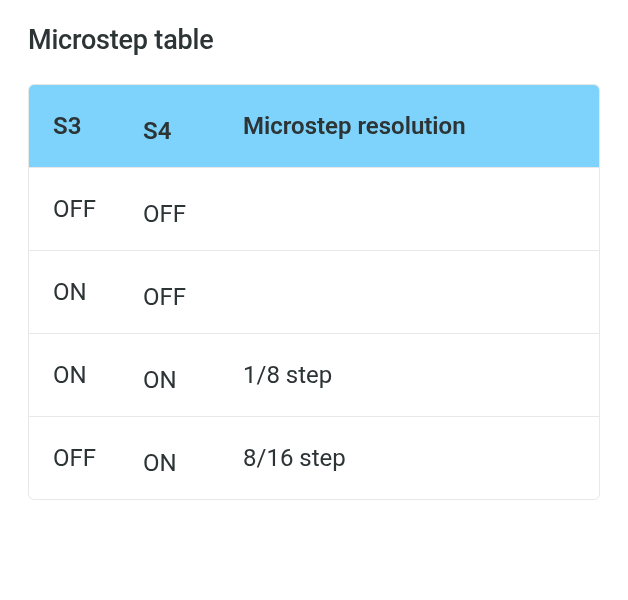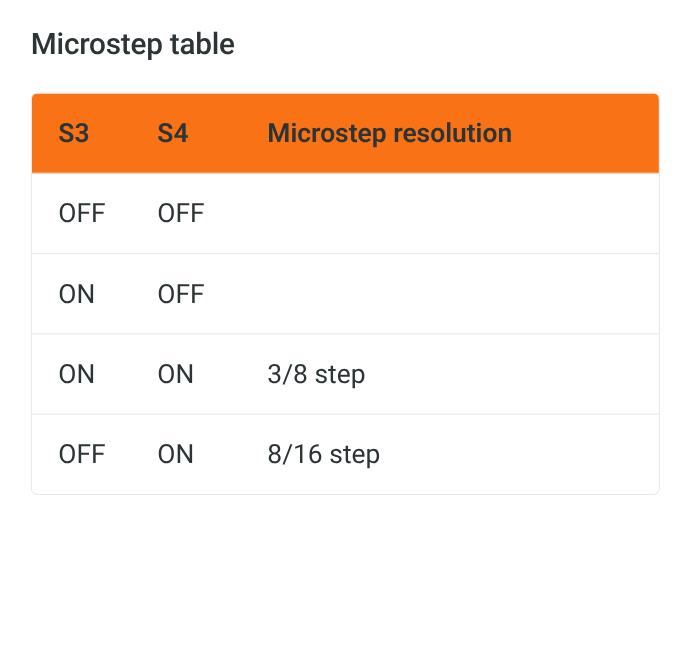--- a/index.html
+++ b/index.html
@@ -32,29 +32,30 @@
       border-bottom: 1px solid #e8e8e8;
       padding: 22px 24px;
       font-size: 24px;
       color: #2d3436;
     }
     .row:last-child {
       border-bottom: none;
     }
     .header-row {
       font-weight: 600;
-      background: #f97316;
+      background: #7dd3fc;
     }
     .col-s3 {
       width: 90px;
       flex-shrink: 0;
     }
     .col-s4 {
       width: 100px;
       flex-shrink: 0;
+      margin-top: 10px;
     }
     .col-res {
       flex: 1;
     }
     .header-row .col-res {
       font-weight: 600;
     }
   </style>
 </head>
 <body>
@@ -71,20 +72,20 @@
     <div class="col-s3">OFF</div>
     <div class="col-s4">OFF</div>
   </div>
   <div class="row">
     <div class="col-s3">ON</div>
     <div class="col-s4">OFF</div>
   </div>
   <div class="row">
     <div class="col-s3">ON</div>
     <div class="col-s4">ON</div>
-    <div class="col-res">3/8 step</div>
+    <div class="col-res">1/8 step</div>
   </div>
   <div class="row">
     <div class="col-s3">OFF</div>
     <div class="col-s4">ON</div>
     <div class="col-res">8/16 step</div>
   </div>
 </div>
 
 </body></html>

